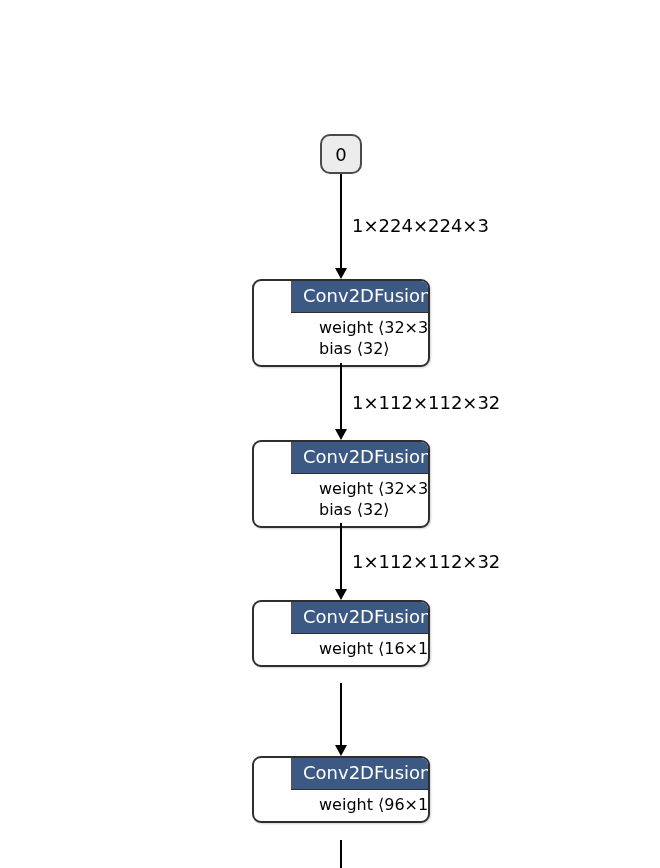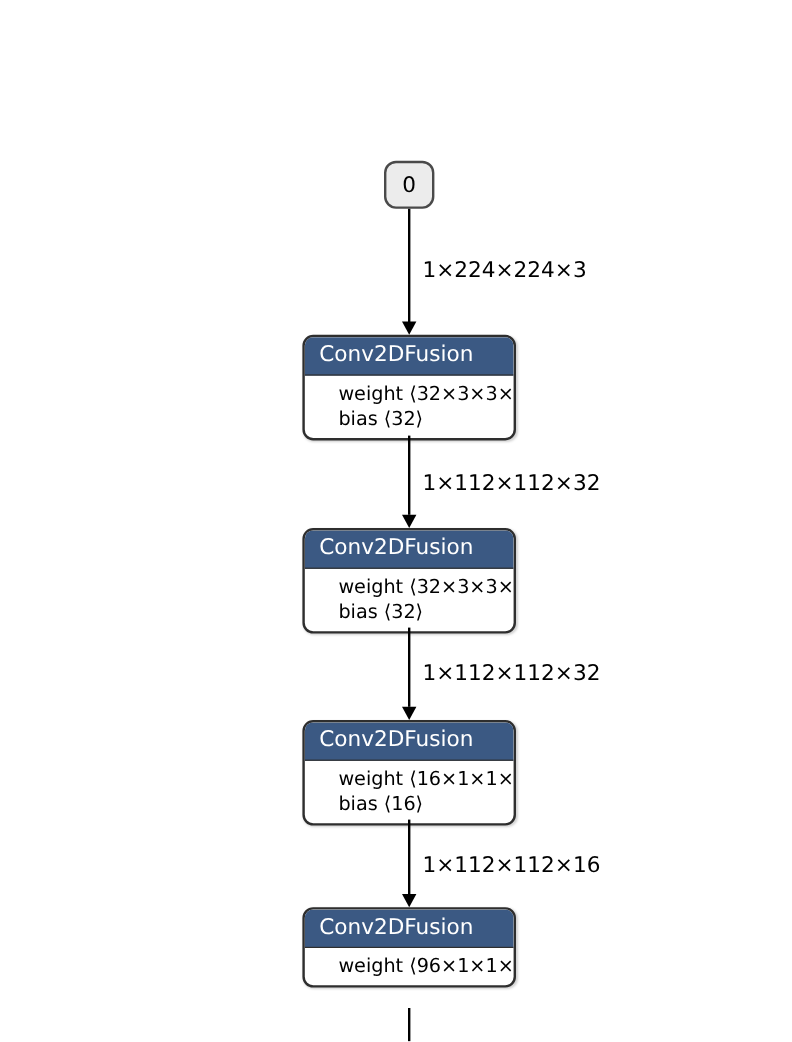--- a/index.html
+++ b/index.html
@@ -70,20 +70,21 @@
   .conv-node {
     position: absolute;
     left: 252px;
     width: 178px;
     background: var(--node_body_bg);
     border: 2px solid var(--node_border);
     border-radius: 9px;
     overflow: hidden;
     box-shadow: 1px 1px 2px rgba(0,0,0,0.18);
     cursor: pointer;
+    padding-left: 37px;
   }
   .node-header {
     background: var(--node_header_bg);
     color: var(--node_header_text);
     font-size: 18px;
     padding: 3px 12px 5px 12px;
     border-bottom: 1px solid var(--node_border);
     line-height: 23px;
   }
   .node-body {
@@ -144,29 +145,25 @@
   <div class="edge-label" style="top:552px">1×112×112×32</div>
 
   <div class="conv-node" style="top:600px">
     <div class="node-header">
       <span>Conv2DFusion</span>
     </div>
     <div class="node-body">
       <div class="attr-row">
         <span class="attr-name">weight</span><span class="attr-value">⟨16×1×1×32⟩</span>
       </div>
-      <div class="attr-row">
-        <span class="attr-name">bias</span><span class="attr-value">⟨16⟩</span>
-      </div>
     </div>
   </div>
 
   <div class="edge-line" style="top:683px;height:62px"></div>
   <div class="edge-arrow" style="top:745px"></div>
-  <div class="edge-label" style="top:712px">1×112×112×16</div>
 
   <div class="conv-node" style="top:756px">
     <div class="node-header">
       <span>Conv2DFusion</span>
     </div>
     <div class="node-body">
       <div class="attr-row">
         <span class="attr-name">weight</span><span class="attr-value">⟨96×1×1×16⟩</span>
       </div>
     </div>

